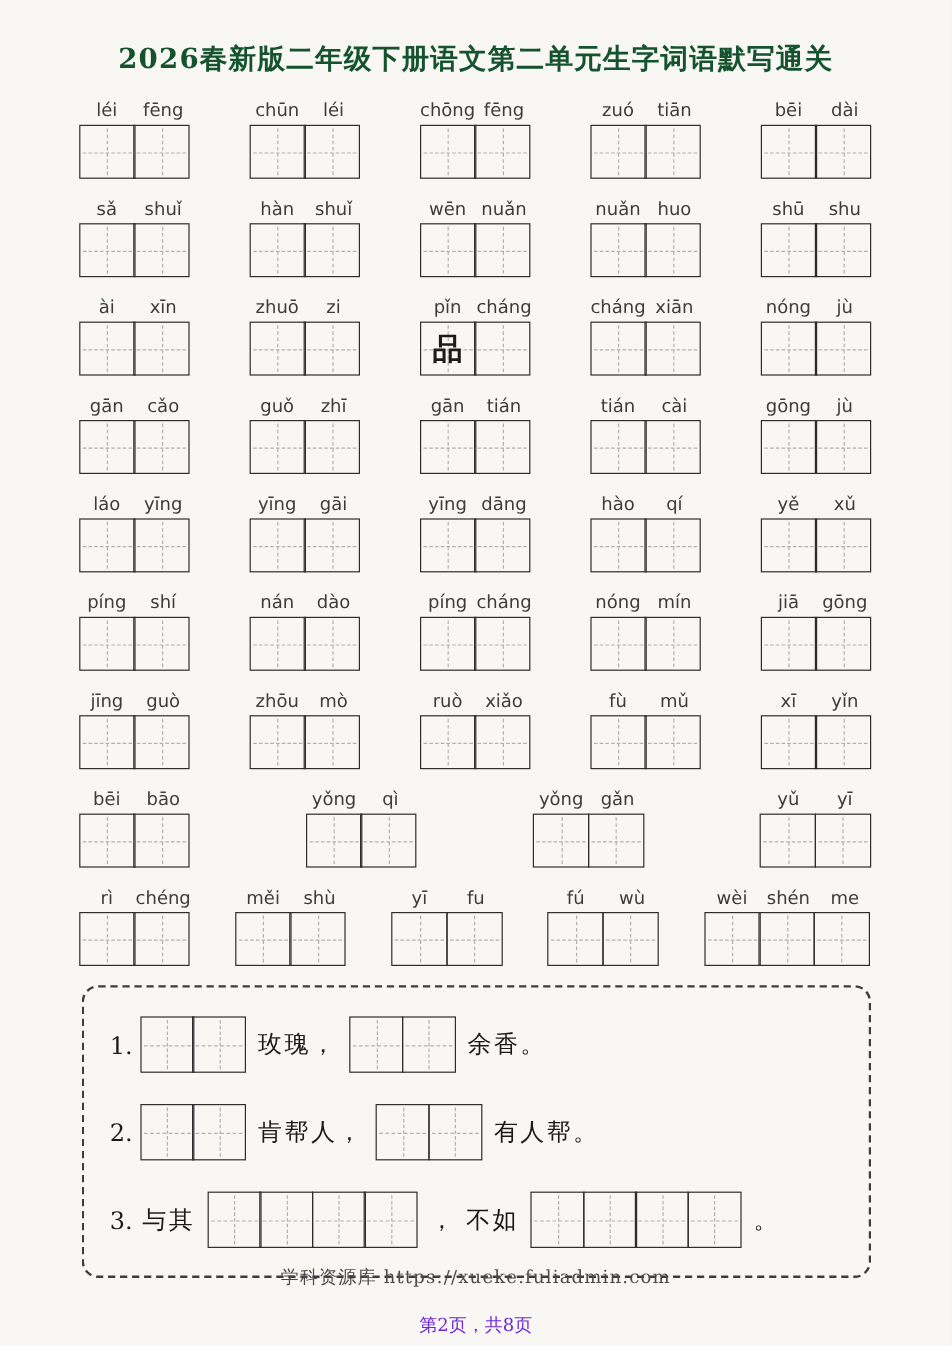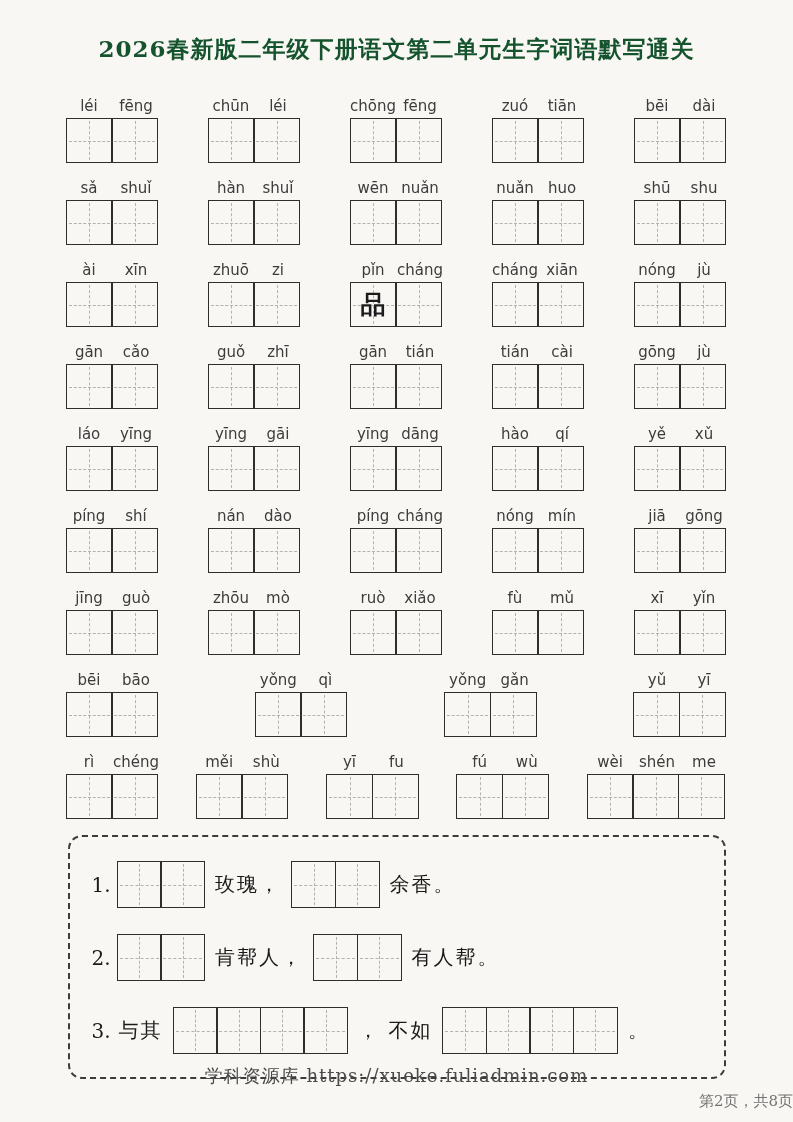--- a/index.html
+++ b/index.html
@@ -5,21 +5,21 @@
   html,body { margin:0; padding:0; }
   body { background:#e9e8e4; font-family:"DejaVu Sans", sans-serif; }
   .page {
     width:793px; height:1122px; margin:0 auto; position:relative;
     background:#f8f7f3; overflow:hidden; box-sizing:border-box;
   }
   .title {
     text-align:center; padding-top:34px; font-size:23px; font-weight:700;
     color:#14532d; font-family:"DejaVu Serif", serif; letter-spacing:1px;
   }
-  .word-grid { width:662px; margin:32px auto 0; }
+  .word-grid { width:662px; margin:18px auto 0; }
   .wrow { display:flex; justify-content:space-between; align-items:flex-end; margin-bottom:16px; }
   .wgroup { display:flex; flex-direction:column; }
   .pinyin-row { display:flex; height:21px; }
   .pinyin {
     width:47px; text-align:center; font-size:15px; color:#3c3c3c;
     font-family:"DejaVu Sans", sans-serif; white-space:nowrap;
   }
   .boxes-row { display:flex; }
   .wbox {
     width:47px; height:45px; border:1.5px solid #2e2e2e; position:relative;
@@ -47,24 +47,24 @@
   .exline {
     display:flex; align-items:center; margin-bottom:26px;
     font-family:"DejaVu Serif", serif; font-size:20px; color:#1a1a1a;
   }
   .exnum { margin-right:2px; white-space:nowrap; }
   .extext { margin:0 6px; white-space:nowrap; letter-spacing:2px; }
   .exboxes { display:flex; margin:0 4px; }
   .exbox { width:45px; height:47px; }
   .footer-site {
     position:absolute; left:0; right:0; bottom:-11px; text-align:center;
-    font-size:18px; color:#4a4a4a; font-family:"DejaVu Serif", serif; letter-spacing:1px;
+    font-size:15px; color:#4a4a4a; font-family:"DejaVu Serif", serif; letter-spacing:1px;
   }
   .footer-page {
-    text-align:right; margin-top:13px; font-size:15px; color:#737373;
+    text-align:center; margin-top:30px; font-size:15px; color:#6d28d9;
     font-family:"DejaVu Serif", serif;
   }
 </style>
 </head>
 <body>
 
 <div class="page">
   <div class="title">2026春新版二年级下册语文第二单元生字词语默写通关</div>
 
   <div class="word-grid">

